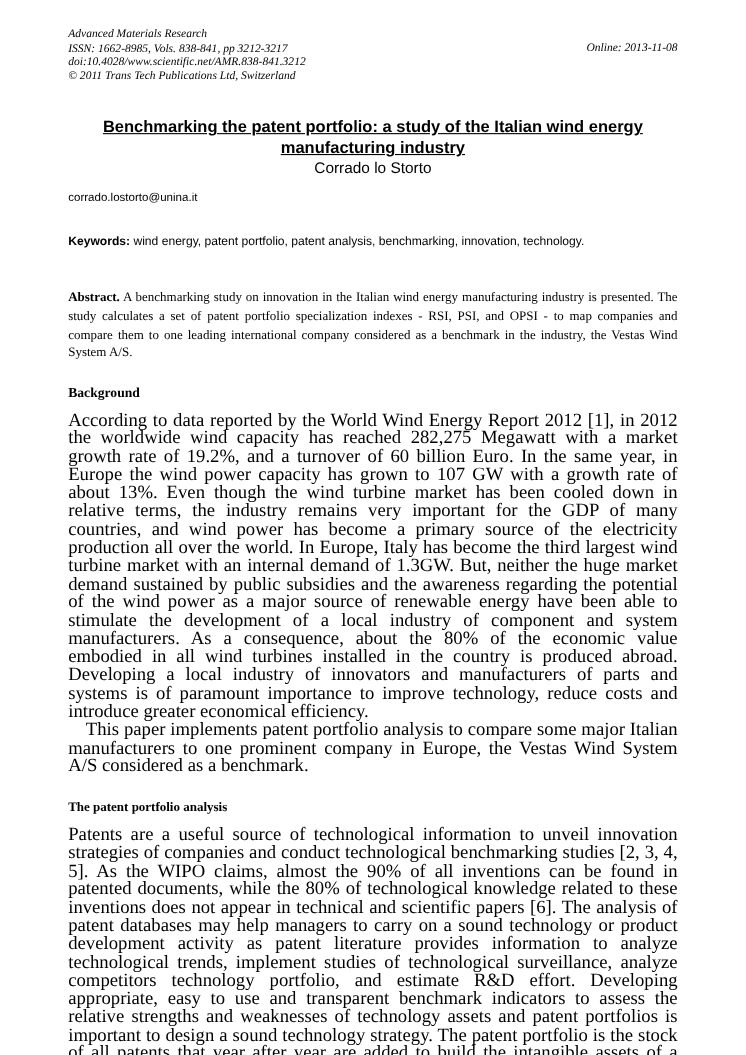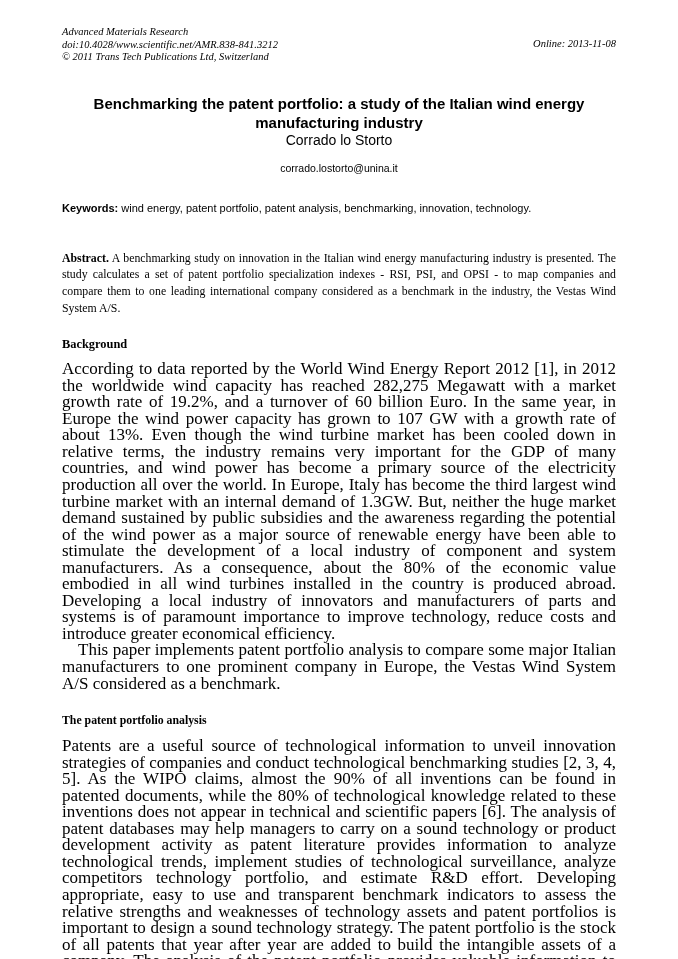--- a/index.html
+++ b/index.html
@@ -41,37 +41,38 @@
   .header-line {
     white-space: nowrap;
   }
   .title {
     margin-top: 30px;
     font-family: "Liberation Sans", sans-serif;
     font-weight: bold;
     font-size: 15px;
     line-height: 19px;
     text-align: center;
+    text-decoration: underline;
   }
   .author {
     font-family: "Liberation Sans", sans-serif;
     font-size: 14px;
     text-align: center;
   }
   .affiliation {
     margin-top: 16px;
     font-family: "Liberation Sans", sans-serif;
     font-size: 11px;
     text-align: center;
   }
   .email {
     margin-top: 14px;
     font-family: "Liberation Sans", sans-serif;
     font-size: 10.5px;
-    text-align: center;
+    text-align: left;
   }
   .keywords {
     margin-top: 27px;
     font-family: "Liberation Sans", sans-serif;
     font-size: 11px;
     line-height: 15px;
     text-align: left;
   }
   .keywords b {
     font-weight: bold;
@@ -108,20 +109,21 @@
   }
 </style>
 </head>
 <body>
 
 <div class="page">
 
   <div class="header-block">
     <div class="header-left">
       <div class="header-line">Advanced Materials Research</div>
+      <div class="header-line">ISSN: 1662-8985, Vols. 838-841, pp 3212-3217</div>
       <div class="header-line">doi:10.4028/www.scientific.net/AMR.838-841.3212</div>
       <div class="header-line">© 2011 Trans Tech Publications Ltd, Switzerland</div>
     </div>
     <div class="header-right">Online: 2013-11-08</div>
   </div>
 
   <div class="title">Benchmarking the patent portfolio: a study of the Italian wind energy manufacturing industry</div>
 
   <div class="author">Corrado lo Storto</div>
 

